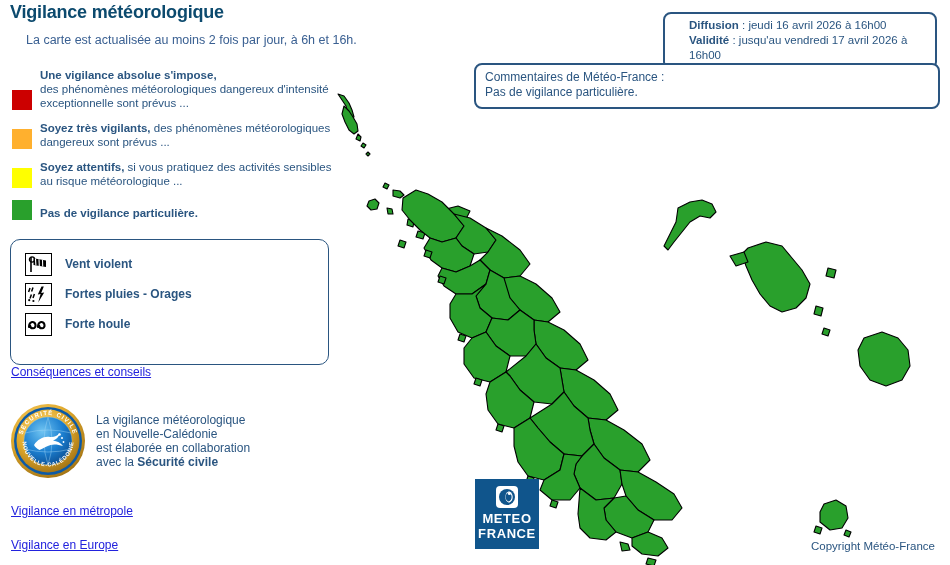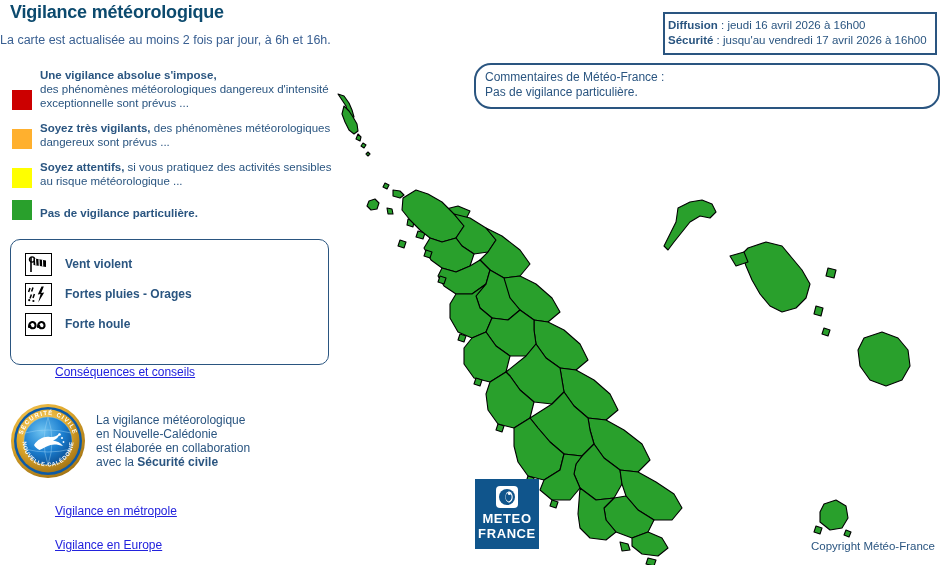--- a/index.html
+++ b/index.html
@@ -22,50 +22,50 @@
     position: absolute;
     left: 10px; top: 2px;
     font-size: 18px;
     font-weight: bold;
     color: #0c4a6e;
     letter-spacing: -0.2px;
     white-space: nowrap;
   }
   #page-subtitle {
     position: absolute;
-    left: 0; top: 33px;
+    left: 26px; top: 33px;
     font-size: 12.5px;
     color: #3a6092;
     white-space: nowrap;
   }
 
   
   #diffusion-box {
     position: absolute;
     left: 663px; top: 12px;
     width: 274px;
     box-sizing: border-box;
     border: 2px solid #2a5580;
-    border-radius: 0;
-    padding: 4px 8px 5px 3px;
+    border-radius: 8px;
+    padding: 4px 8px 5px 24px;
     background: #ffffff;
     font-size: 11.5px;
     line-height: 15px;
     color: #2a5580;
   }
   #diffusion-box .lbl { font-weight: bold; }
 
   
   #comments-box {
     position: absolute;
     left: 474px; top: 63px;
     width: 466px;
     box-sizing: border-box;
     border: 2px solid #2a5580;
-    border-radius: 17px;
+    border-radius: 8px;
     padding: 5px 9px 7px 9px;
     background: #ffffff;
     font-size: 12px;
     line-height: 15px;
     color: #2a5580;
   }
 
   
   #levels-legend {
     position: absolute;
@@ -123,21 +123,20 @@
   }
 
   
   .link {
     position: absolute;
     font-size: 12px;
     color: #2222dd;
     text-decoration: underline;
     cursor: pointer;
     white-space: nowrap;
-    margin-left: 44px;
   }
   #link-consequences { left: 11px; top: 365px; }
   #link-metropole    { left: 11px; top: 504px; }
   #link-europe       { left: 11px; top: 538px; }
 
   
   #secu-block {
     position: absolute;
     left: 10px; top: 403px;
     width: 320px;
@@ -204,21 +203,21 @@
 <div class="page">
 
   <div id="page-title">Vigilance météorologique</div>
   <div id="page-subtitle">La carte est actualisée au moins 2 fois par jour, à 6h et 16h.</div>
 
   <div id="diffusion-box">
     <div>
       <span class="lbl">Diffusion</span><span> : jeudi 16 avril 2026 à 16h00</span>
     </div>
     <div>
-      <span class="lbl">Sécurité</span><span> : jusqu'au vendredi 17 avril 2026 à 16h00</span>
+      <span class="lbl">Validité</span><span> : jusqu'au vendredi 17 avril 2026 à 16h00</span>
     </div>
   </div>
 
   <div id="comments-box">
     <div>Commentaires de Météo-France :</div>
     <div>Pas de vigilance particulière.</div>
   </div>
 
   <div id="levels-legend">
 

